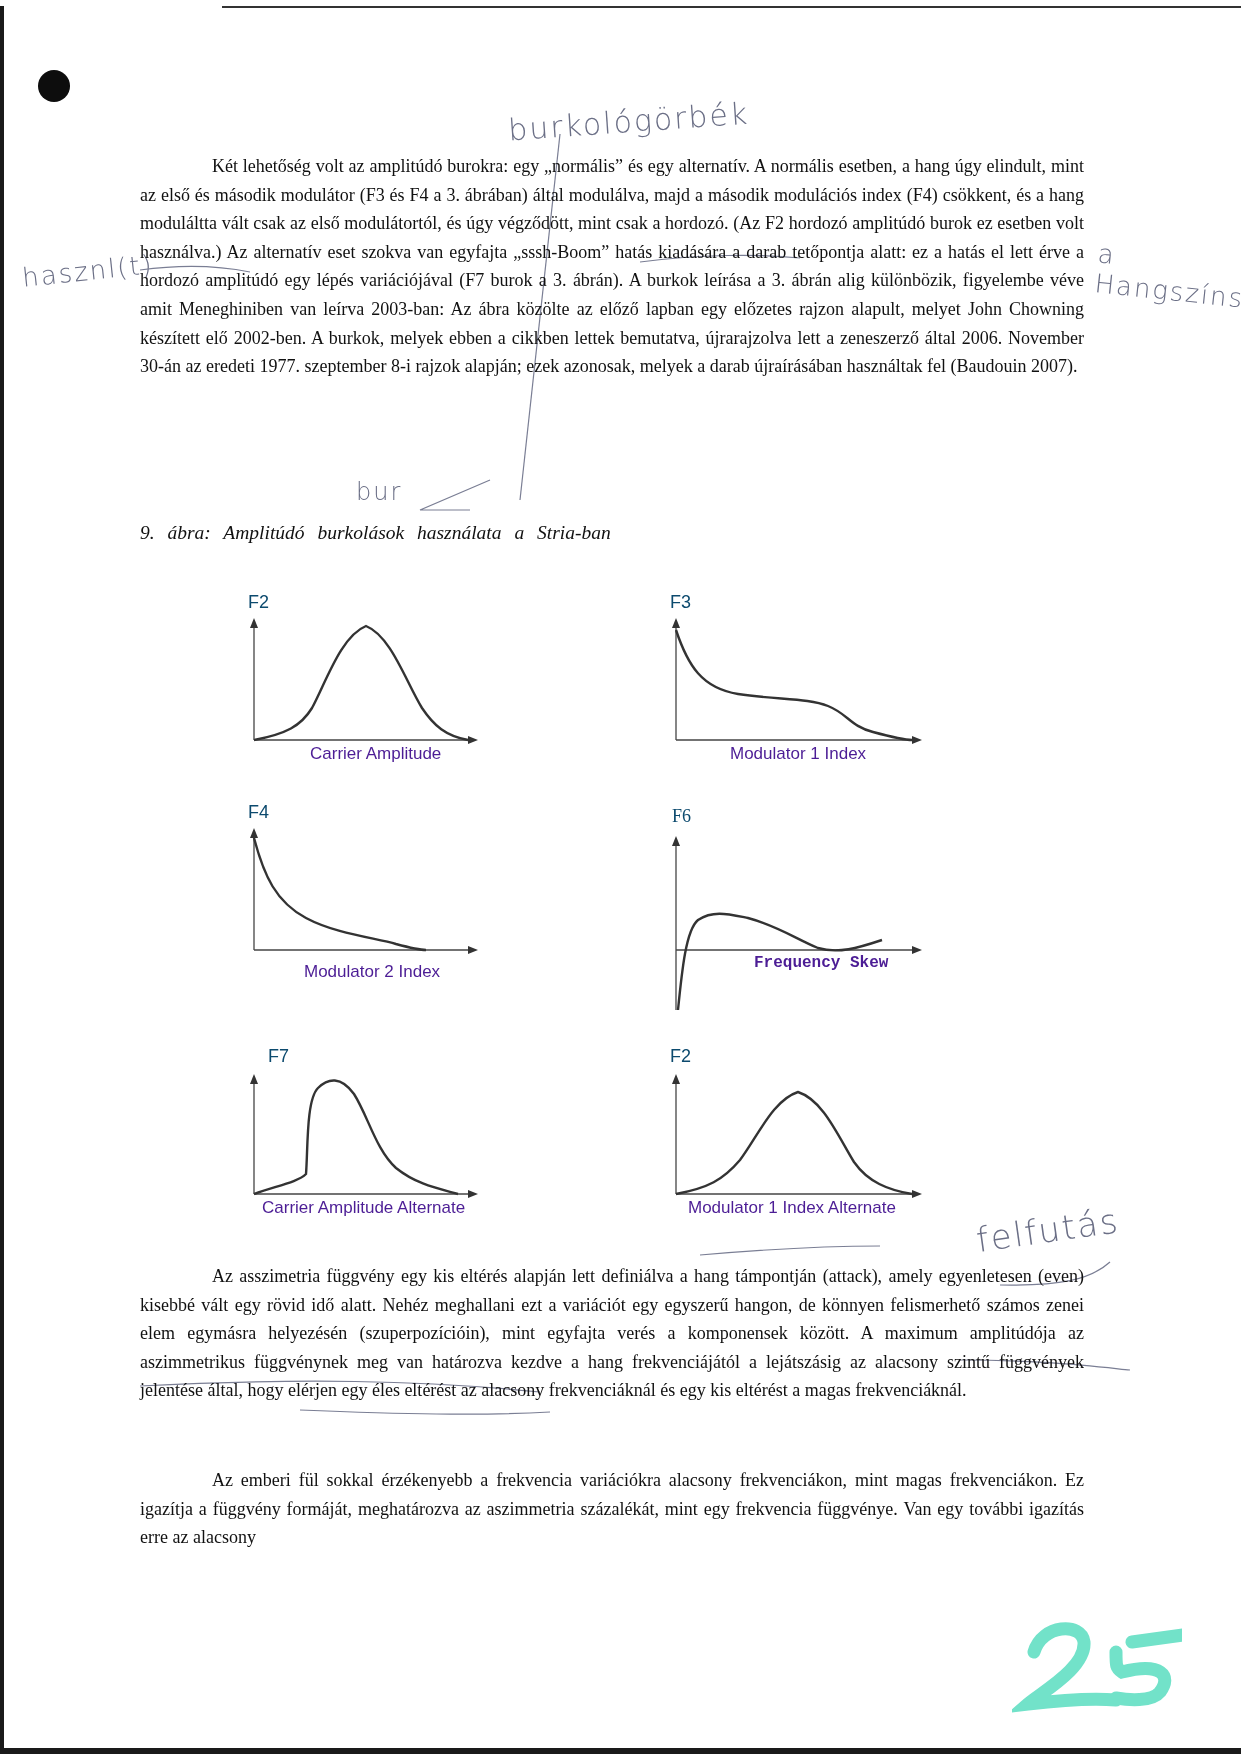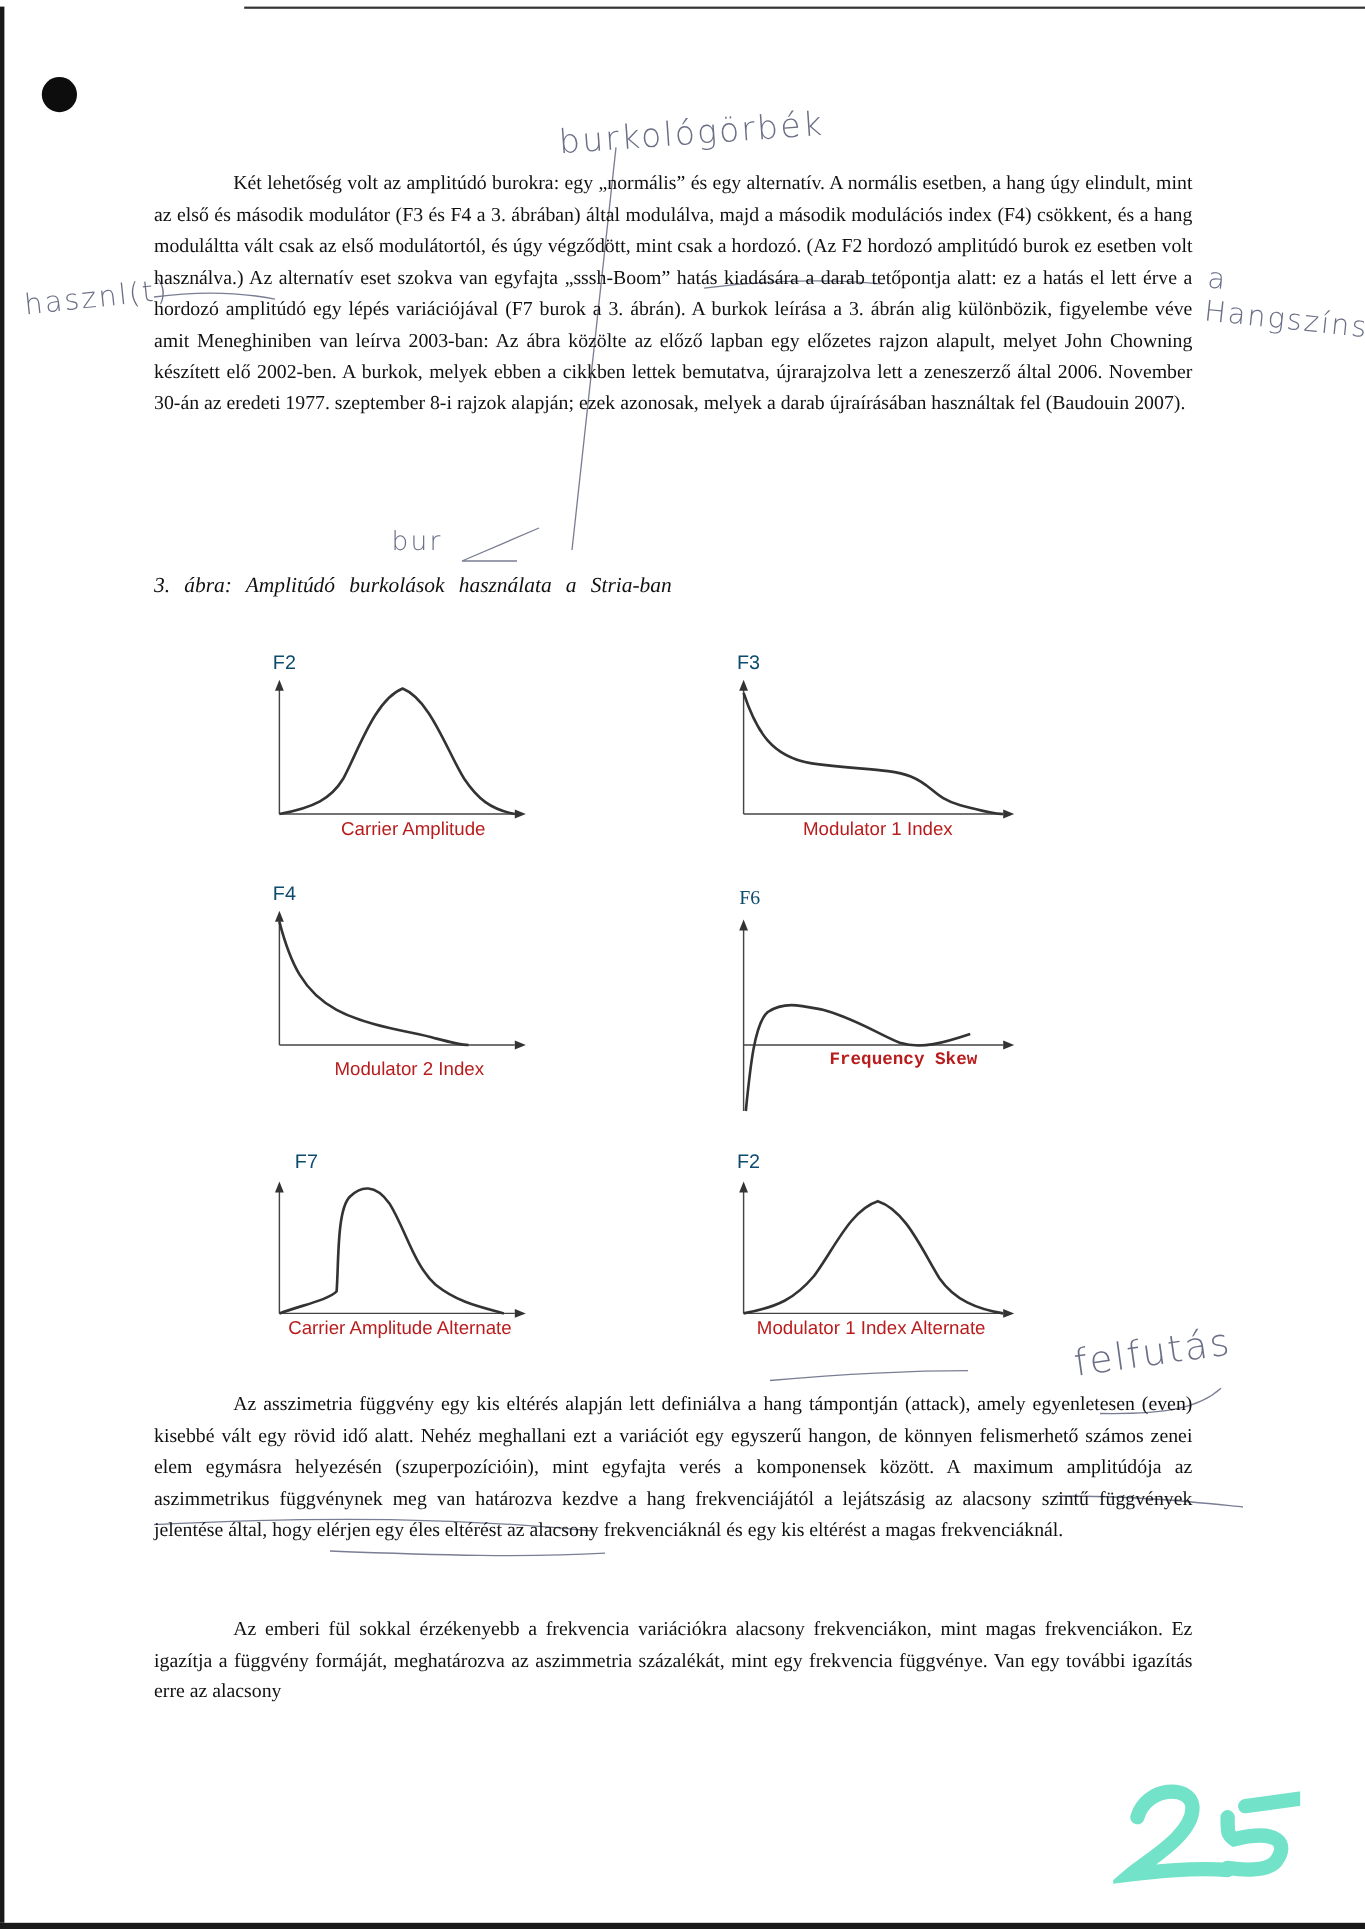--- a/index.html
+++ b/index.html
@@ -7,21 +7,21 @@
   .scan-edge-left { position: absolute; left: 0; top: 6px; width: 4px; height: 1742px; background: #1a1a1a; }
   .scan-edge-bottom { position: absolute; left: 0; bottom: 0; width: 1241px; height: 6px; background: #1a1a1a; }
   .scan-edge-top { position: absolute; left: 222px; top: 6px; width: 1019px; height: 2px; background: #333; }
   .punch-hole { position: absolute; left: 38px; top: 70px; width: 32px; height: 32px; border-radius: 50%; background: #0d0d0d; }
   .para { position: absolute; left: 140px; width: 944px; font-size: 18px; line-height: 28.6px; text-align: justify; }
   .para .indent { display: inline-block; width: 72px; }
   .caption { position: absolute; left: 140px; top: 522px; font-size: 19.5px; font-style: italic; word-spacing: 8px; }
   .hand { position: absolute; font-family: "DejaVu Sans", sans-serif; color: #6b6f86; font-weight: 300; letter-spacing: 2px; }
   .plot { position: absolute; }
   .plot svg { display: block; }
-  .plot-label { position: absolute; font-family: "Liberation Sans", "DejaVu Sans", sans-serif; font-size: 17px; color: #b91c1c; white-space: nowrap; }
+  .plot-label { position: absolute; font-family: "Liberation Sans", "DejaVu Sans", sans-serif; font-size: 17px; color: #4c1d95; white-space: nowrap; }
   .plot-ylabel { position: absolute; font-family: "Liberation Sans", "DejaVu Sans", sans-serif; font-size: 18px; color: #0c4a6e; }
   .plot-ylabel.serif { font-family: "Liberation Serif", serif; }
   .plot-label.mono { font-family: "Liberation Mono", "DejaVu Sans Mono", monospace; font-weight: bold; font-size: 16px; margin-left: 24px; }
   .page-num { position: absolute; left: 1012px; top: 1612px; }
 </style>
 </head>
 <body>
 
 <div class="scan-edge-left"></div>
 <div class="scan-edge-top"></div>
@@ -43,21 +43,21 @@
   <path d="M1000 1285 C1060 1286 1090 1280 1110 1262" stroke="#7a7e94" stroke-width="1.2" fill="none"></path>
   <path d="M960 1360 C1040 1360 1090 1366 1130 1370" stroke="#7a7e94" stroke-width="1.2" fill="none"></path>
   <path d="M140 1386 C300 1378 420 1380 540 1392" stroke="#7a7e94" stroke-width="1.2" fill="none"></path>
   <path d="M300 1410 C400 1414 480 1416 550 1412" stroke="#7a7e94" stroke-width="1.2" fill="none"></path>
 </svg>
 
 <div class="para" style="top:152px;">
   <span class="indent"></span><span>Két lehetőség volt az amplitúdó burokra: egy „normális” és egy alternatív. A normális esetben, a hang úgy elindult, mint az első és második modulátor (F3 és F4 a 3. ábrában) által modulálva, majd a második modulációs index (F4) csökkent, és a hang moduláltta vált csak az első modulátortól, és úgy végződött, mint csak a hordozó. (Az F2 hordozó amplitúdó burok ez esetben volt használva.) Az alternatív eset szokva van egyfajta „sssh-Boom” hatás kiadására a darab tetőpontja alatt: ez a hatás el lett érve a hordozó amplitúdó egy lépés variációjával (F7 burok a 3. ábrán). A burkok leírása a 3. ábrán alig különbözik, figyelembe véve amit Meneghiniben van leírva 2003-ban: Az ábra közölte az előző lapban egy előzetes rajzon alapult, melyet John Chowning készített elő 2002-ben. A burkok, melyek ebben a cikkben lettek bemutatva, újrarajzolva lett a zeneszerző által 2006. November 30-án az eredeti 1977. szeptember 8-i rajzok alapján; ezek azonosak, melyek a darab újraírásában használtak fel (Baudouin 2007).</span>
 </div>
 
-<div class="caption">3.  ábra:  Amplitúdó  burkolások  használata  a  Stria-ban</div>
+<div class="caption">9.  ábra:  Amplitúdó  burkolások  használata  a  Stria-ban</div>
 
 <div class="plot" style="left:246px; top:596px; width:240px; height:170px;">
   <div class="plot-ylabel" style="left:2px; top:-4px;">F2</div>
   <svg width="240" height="150" style="position:absolute; left:0; top:20px;">
     <line x1="8" y1="124" x2="8" y2="8" stroke="#444" stroke-width="1.3"></line>
     <polygon points="8,2 4,12 12,12" fill="#333"></polygon>
     <line x1="8" y1="124" x2="222" y2="124" stroke="#444" stroke-width="1.3"></line>
     <polygon points="232,124 222,120 222,128" fill="#333"></polygon>
     <path d="M8 124 C40 118 55 110 66 92 C80 66 95 20 120 10 C145 20 160 66 176 92 C188 110 200 120 222 124" stroke="#333" stroke-width="2.4" fill="none"></path>
   </svg>

